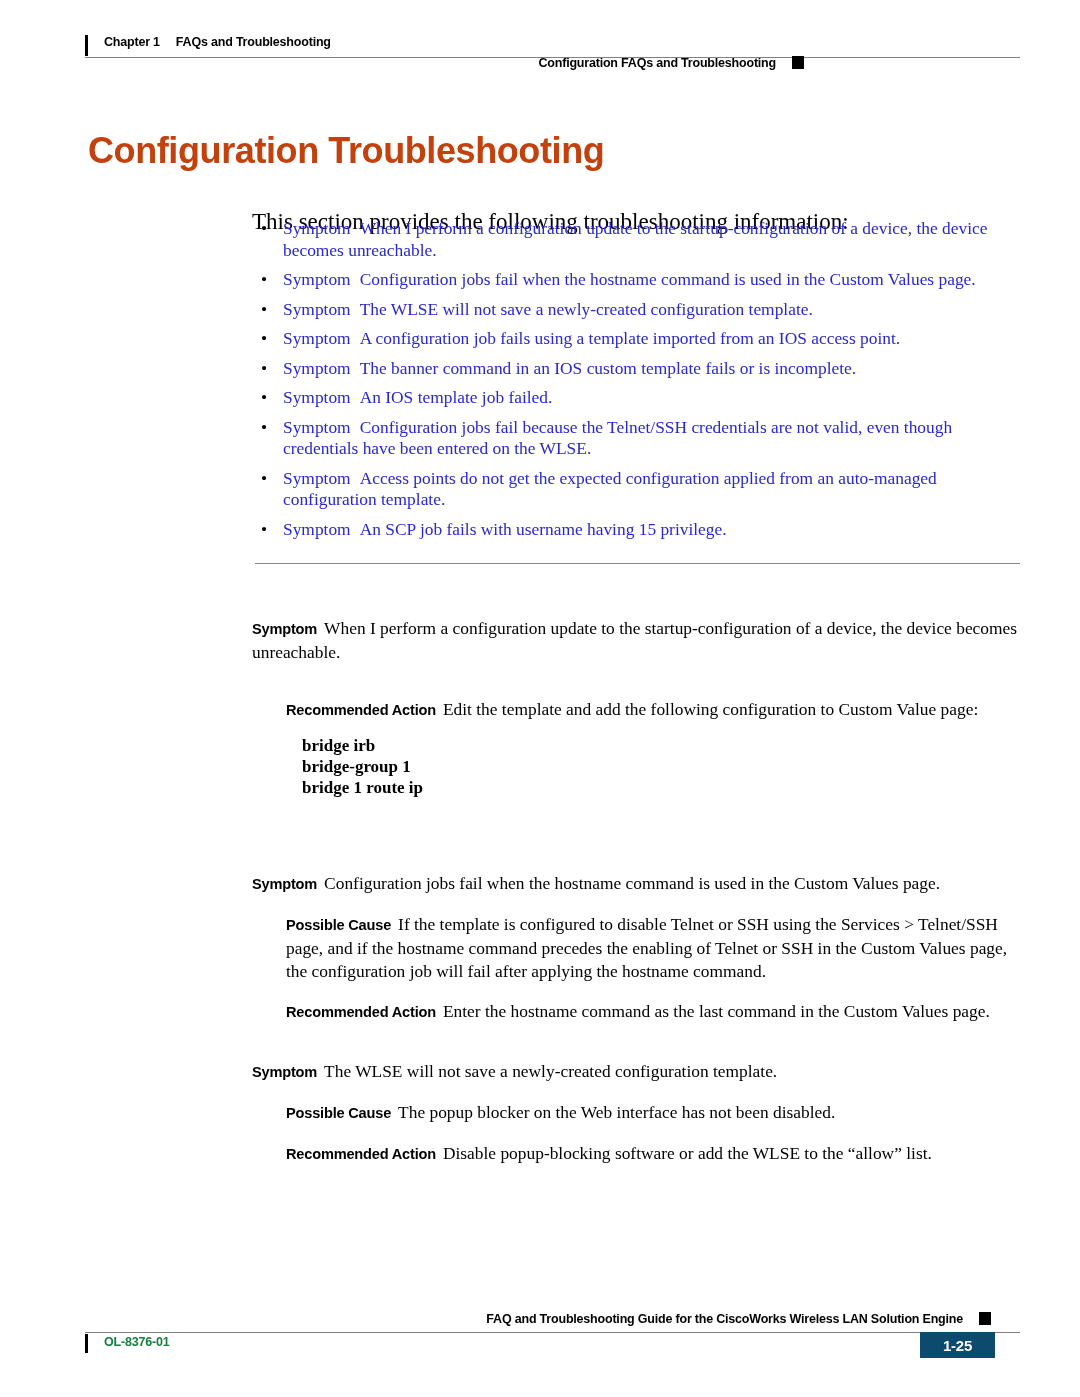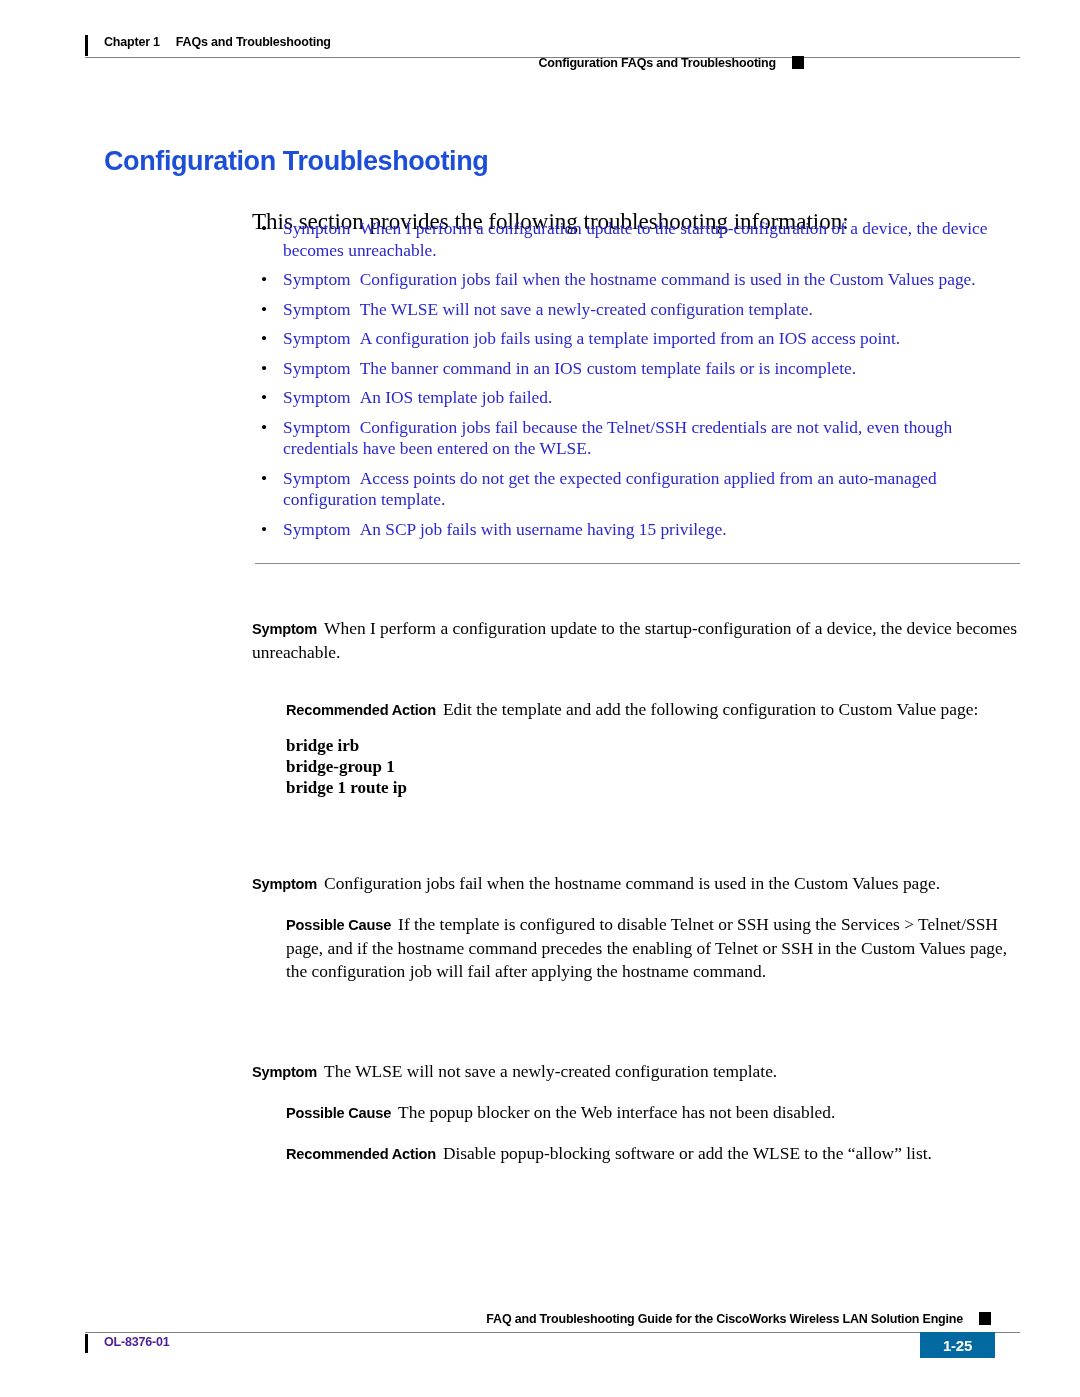--- a/index.html
+++ b/index.html
@@ -82,26 +82,26 @@
   .content {
     position: absolute;
     left: 0;
     top: 0;
     width: 1080px;
   }
   h1.doc-title {
     position: absolute;
     left: 88px;
     top: 130px;
-    margin: 16px;
-    font-family: "Liberation Sans", "DejaVu Sans", sans-serif;
-    font-weight: bold;
-    font-size: 27px;
+    margin: 0;
+    font-family: "Liberation Sans", "DejaVu Sans", sans-serif;
+    font-weight: bold;
+    font-size: 36px;
     letter-spacing: -0.4px;
-    color: #1d4ed8;
+    color: #c2410c;
   }
 
   .intro {
     position: absolute;
     left: 252px;
     top: 188px;
     width: 772px;
     font-size: 23px;
     line-height: 22px;
   }
@@ -161,21 +161,21 @@
     font-weight: bold;
     font-size: 14.6px;
     letter-spacing: -0.2px;
   }
   .lead-sp { display: inline-block; width: 7px; }
   .sub {
     margin-left: 34px !important;
     width: 738px;
   }
   .codeblk {
-    margin-left: 34px;
+    margin-left: 50px;
     margin-top: 13px;
   }
   .codeblk div {
     font-family: "Liberation Serif", "DejaVu Serif", serif;
     font-weight: bold;
     font-size: 17px;
     line-height: 21px;
     white-space: pre;
   }
 
@@ -225,30 +225,30 @@
     background: #000000;
   }
   .ftr-id {
     position: absolute;
     left: 104px;
     top: 35px;
     font-family: "Liberation Sans", "DejaVu Sans", sans-serif;
     font-weight: bold;
     font-size: 12.5px;
     letter-spacing: -0.2px;
-    color: #4c1d95;
+    color: #15803d;
     white-space: nowrap;
   }
   .ftr-pagebox {
     position: absolute;
     right: 56px;
     top: 32px;
     width: 75px;
     height: 26px;
-    background: #0369a1;
+    background: #0c4a6e;
     color: #ffffff;
     font-family: "Liberation Sans", "DejaVu Sans", sans-serif;
     font-weight: bold;
     font-size: 15px;
     letter-spacing: -0.2px;
     display: flex;
     align-items: center;
     justify-content: center;
   }
 </style>
@@ -295,20 +295,21 @@
         <div>bridge-group 1</div>
         <div>bridge 1 route ip</div>
       </div>
     </div>
 
     <div class="blk" style="top:872px;">
       <p><span class="lead">Symptom</span><span class="lead-sp"></span><span>Configuration jobs fail when the hostname command is used in the Custom Values page.</span></p>
       <div class="gap-sm"></div>
       <p class="sub"><span class="lead">Possible Cause</span><span class="lead-sp"></span><span>If the template is configured to disable Telnet or SSH using the Services &gt; Telnet/SSH page, and if the hostname command precedes the enabling of Telnet or SSH in the Custom Values page, the configuration job will fail after applying the hostname command.</span></p>
       <div class="gap-sm"></div>
+      <p class="sub"><span class="lead">Recommended Action</span><span class="lead-sp"></span><span>Enter the hostname command as the last command in the Custom Values page.</span></p>
     </div>
 
     <div class="blk" style="top:1060px;">
       <p><span class="lead">Symptom</span><span class="lead-sp"></span><span>The WLSE will not save a newly-created configuration template.</span></p>
       <div class="gap-sm"></div>
       <p class="sub"><span class="lead">Possible Cause</span><span class="lead-sp"></span><span>The popup blocker on the Web interface has not been disabled.</span></p>
       <div class="gap-sm"></div>
       <p class="sub"><span class="lead">Recommended Action</span><span class="lead-sp"></span><span>Disable popup-blocking software or add the WLSE to the “allow” list.</span></p>
     </div>
 

